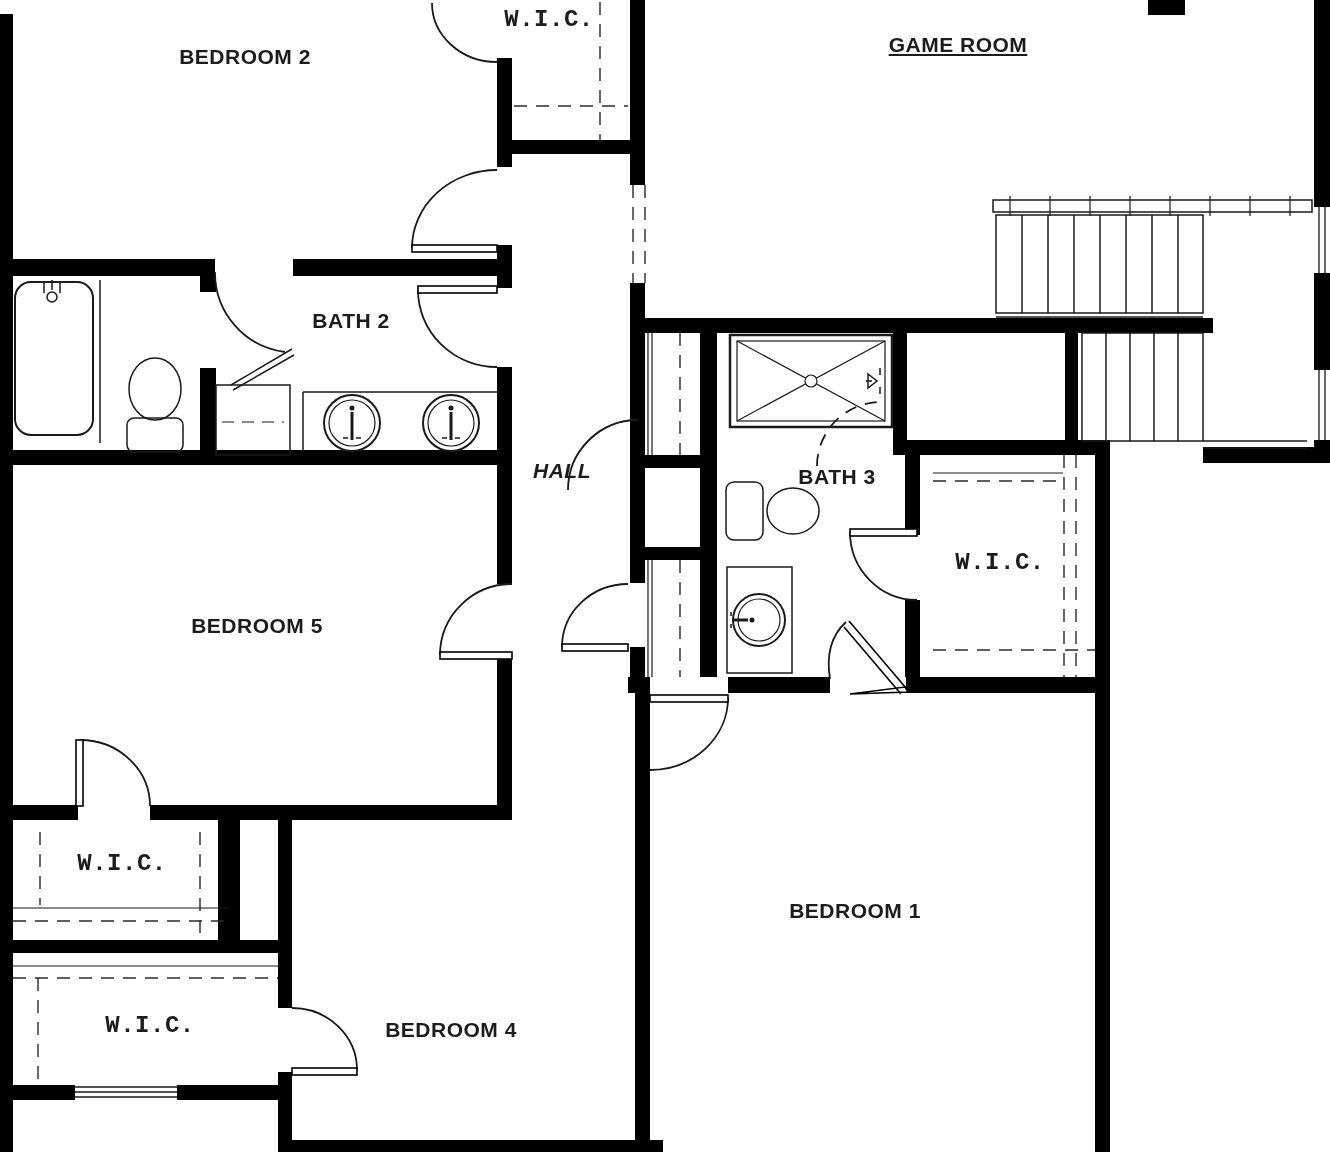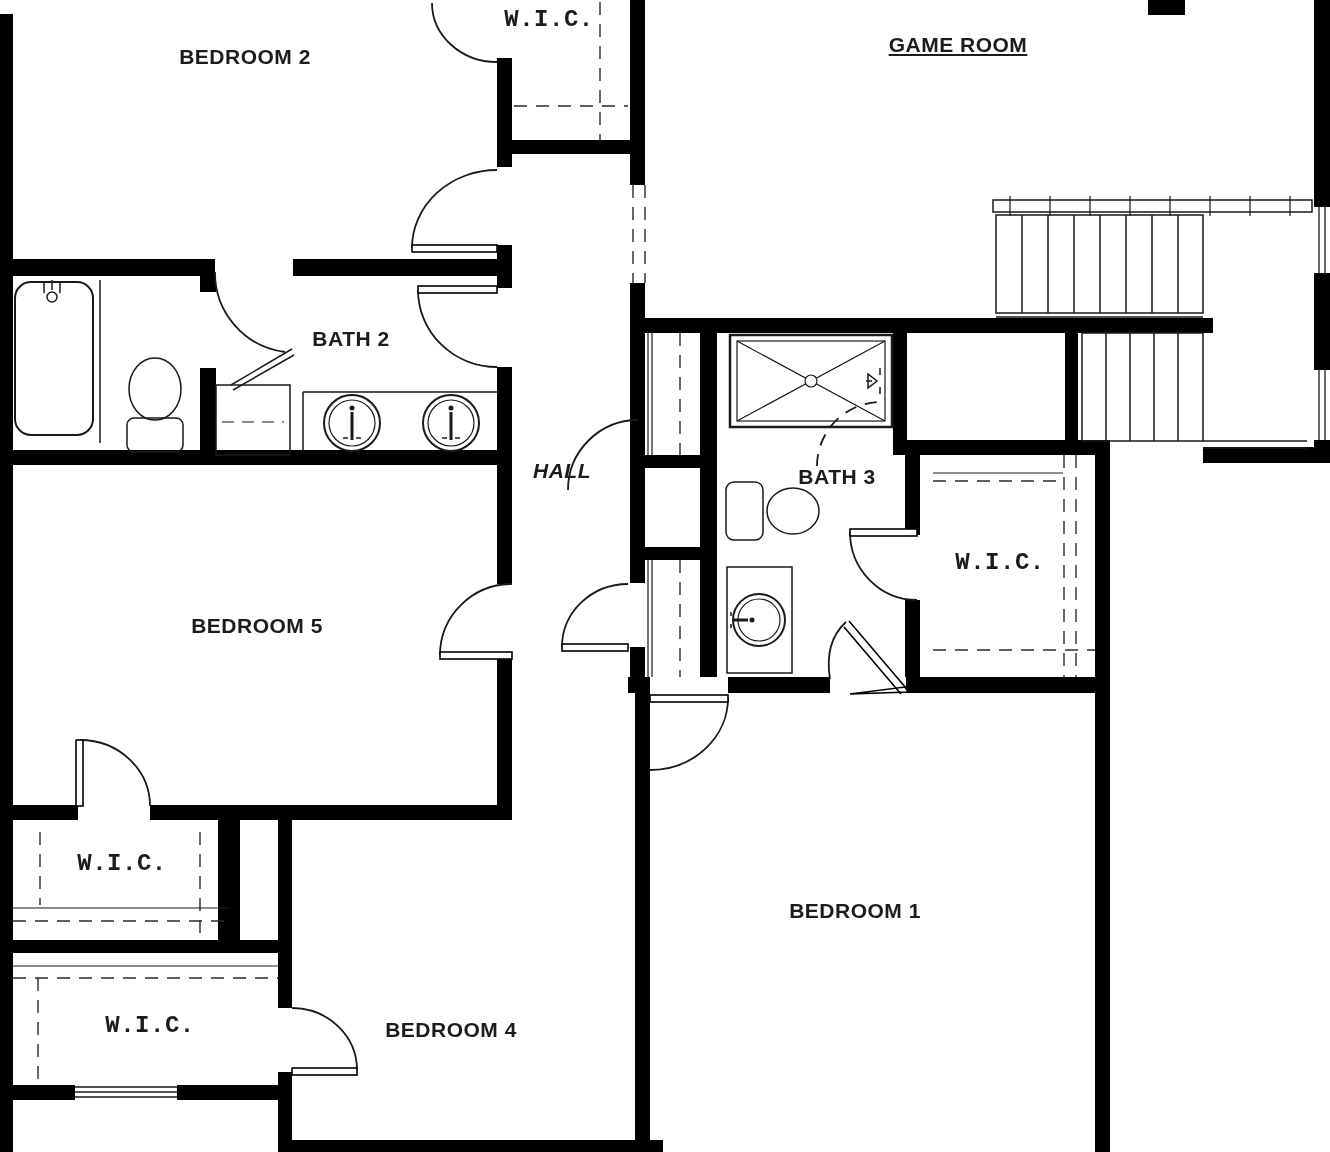--- a/index.html
+++ b/index.html
@@ -209,21 +209,21 @@
       <rect x="850" y="529" width="67" height="7"></rect>
       <polygon points="905,687 908,692 850,694"></polygon>
       <path d="M906,688 L849,621 M901,694 L844,627" fill="none"></path>
     </g>
   </g>
 </svg>
 
   <div class="room-label" style="left:245px;top:57px;">BEDROOM 2</div>
   <div class="room-label small" style="left:549px;top:19px;">W.I.C.</div>
   <div class="room-label" style="left:958px;top:45px;text-decoration:underline;">GAME ROOM</div>
-  <div class="room-label" style="left:351px;top:339px;">BATH 2</div>
+  <div class="room-label" style="left:351px;top:321px;">BATH 2</div>
   <div class="room-label" style="left:562px;top:471px;font-style:italic;">HALL</div>
   <div class="room-label" style="left:837px;top:477px;">BATH 3</div>
   <div class="room-label small" style="left:1000px;top:562px;">W.I.C.</div>
   <div class="room-label" style="left:257px;top:626px;">BEDROOM 5</div>
   <div class="room-label small" style="left:122px;top:863px;">W.I.C.</div>
   <div class="room-label small" style="left:150px;top:1025px;">W.I.C.</div>
   <div class="room-label" style="left:451px;top:1030px;">BEDROOM 4</div>
   <div class="room-label" style="left:855px;top:911px;">BEDROOM 1</div>
 </div>
 

